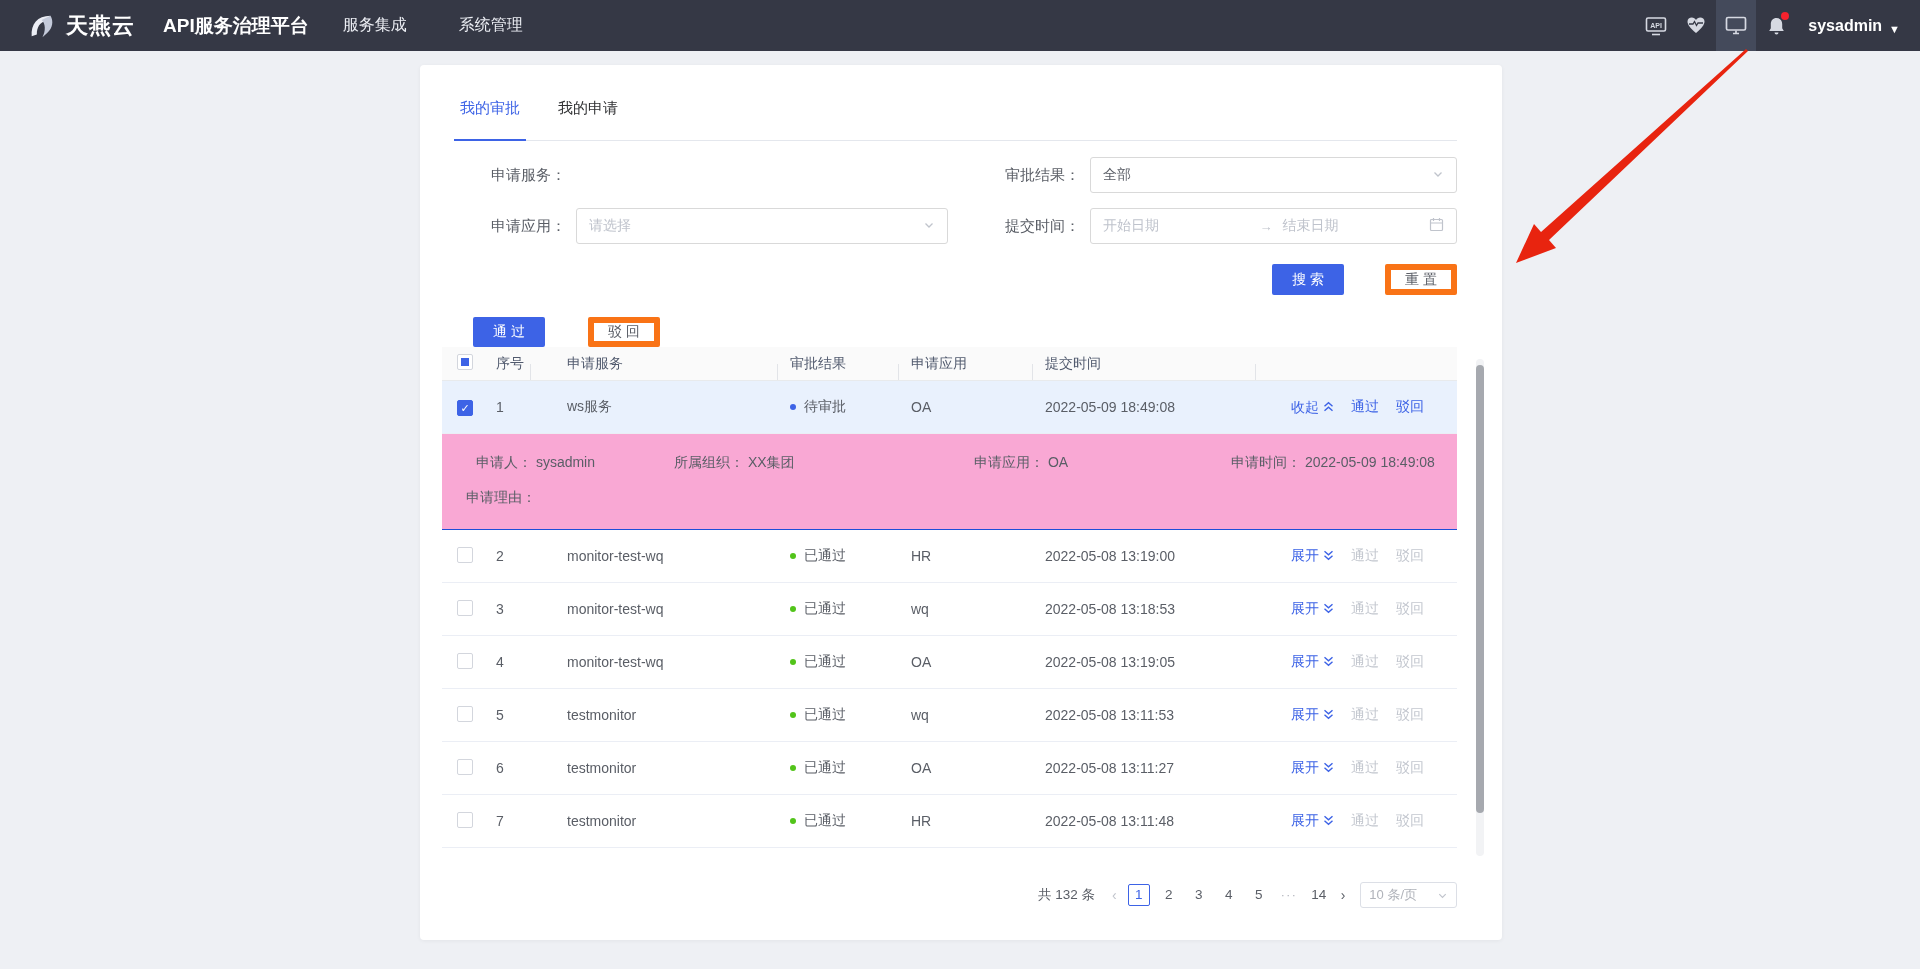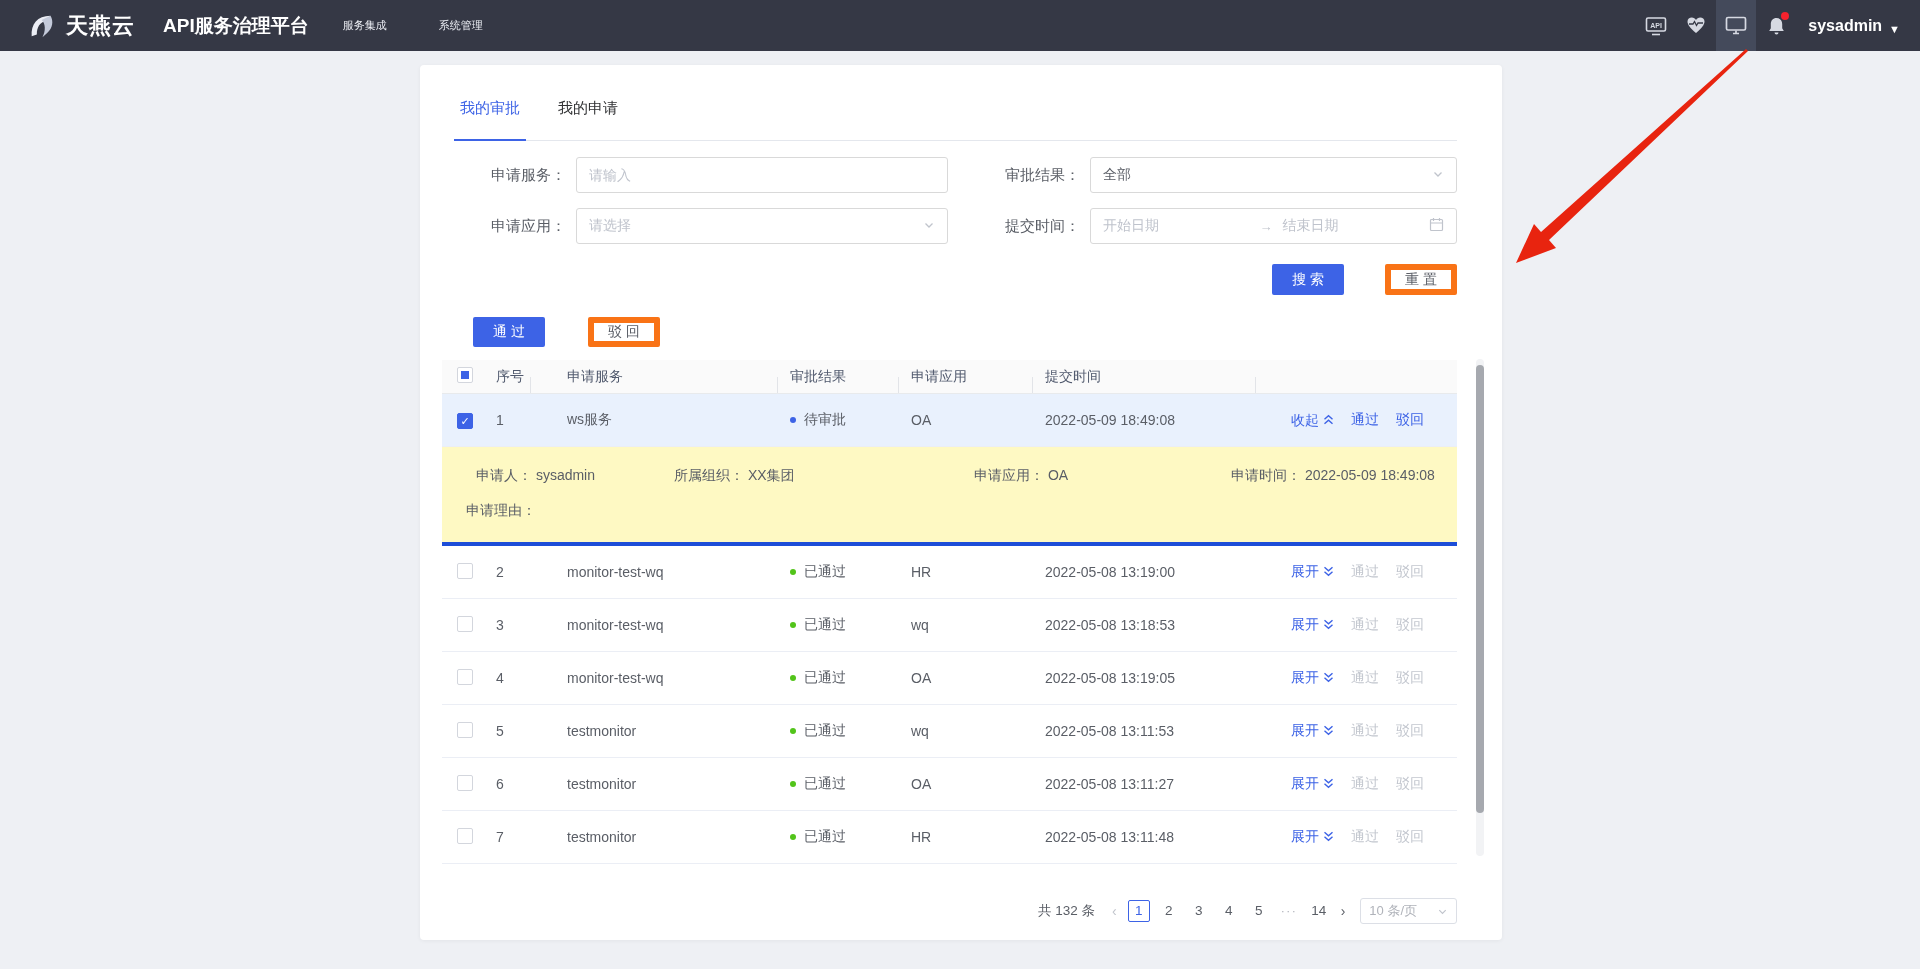--- a/index.html
+++ b/index.html
@@ -9,21 +9,21 @@
     background:#eef0f4;
     font-family:"Liberation Sans","DejaVu Sans",sans-serif;
     color:#5a5e66;
   }
   
   .navbar { height:51px; background:#353845; display:flex; align-items:center; padding-left:27px; color:#fff; position:relative; z-index:2; }
   .logo svg { display:block; }
   .brand { font-size:22px; font-weight:bold; margin-left:9px; letter-spacing:1px; color:#fff; }
   .app-title { font-size:19px; font-weight:bold; margin-left:28px; color:#fff; }
   .menu { display:flex; margin-left:34px; gap:52px; }
-  .menu-item { font-size:11px; color:#eceef4; cursor:pointer; text-decoration:none; }
+  .menu-item { font-size:16px; color:#eceef4; cursor:pointer; text-decoration:none; }
   .nav-right { margin-left:auto; display:flex; align-items:center; height:100%; padding-right:12px; }
   .nav-icon { width:40px; height:51px; display:flex; align-items:center; justify-content:center; color:#d6d9e2; cursor:pointer; position:relative; }
   .nav-icon.active { background:#444a5b; }
   .badge { position:absolute; top:12px; right:7px; width:8px; height:8px; border-radius:50%; background:#f5222d; }
   .user { display:flex; align-items:flex-end; font-size:16px; font-weight:bold; margin:0 8px 0 12px; cursor:pointer; color:#fff; }
   .caret { font-size:11px; margin-left:7px; }
   
   .card { position:absolute; left:420px; top:65px; width:1082px; height:875px; background:#fff; border-radius:4px; box-shadow:0 1px 4px rgba(0,0,0,.05); padding:0 45px 0 22px; }
   
   .tabbar { display:flex; gap:26px; border-bottom:1px solid #e4e7ed; margin-left:12px; padding-top:34px; }
@@ -41,42 +41,42 @@
   .selectbox .val { color:#5a5e66; flex:1; }
   .selectbox .ph { color:#bfc3cc; flex:1; }
   .daterange { width:367px; height:36px; border:1px solid #d9d9d9; border-radius:3px; display:flex; align-items:center; padding:0 12px; font-size:14px; background:#fff; cursor:pointer; }
   .daterange .ph { color:#bfc3cc; flex:1; }
   .daterange .sep { color:#c0c4cc; margin:0 10px; font-size:13px; }
   .btn-row { display:flex; justify-content:flex-end; gap:10px; margin-top:20px; }
   .btn { height:31px; padding:0 14px; border-radius:2px; font-size:14px; border:6px solid #f97316; background:#fff; color:#5a5e66; cursor:pointer; font-family:inherit;margin-left:31px; }
   .btn.primary { background:#3d63e6; border-color:#3d63e6; color:#fff; }
   .bulk-row { display:flex; gap:12px; margin-top:22px; }
   
-  .table { margin-top:13px; }
+  .table { margin-top:0; }
   .cell { position:relative; }
   .c-check { width:46px; padding-left:15px; }
   .c-no { width:43px; padding-left:8px; }
   .c-service { width:247px; padding-left:36px; }
   .c-status { width:121px; padding-left:12px; }
   .c-app { width:134px; padding-left:12px; }
   .c-time { width:223px; padding-left:12px; }
   .c-actions { flex:1; display:flex; justify-content:flex-end; align-items:center; gap:17px; padding-right:33px; }
   .thead { display:flex; align-items:center; height:34px; background:#fafafa; font-size:14px; color:#515a6e; border-bottom:1px solid #e8eaec; }
   .thead .cell.hdiv::after { content:''; position:absolute; right:0; top:9px; width:1px; height:16px; background:#e2e4e8; }
   .trow { display:flex; align-items:center; height:53px; border-bottom:1px solid #ebeef5; font-size:14px; color:#5a5e66; background:#fff; }
   .trow.selected { background:#e9f1fd; }
   .checkbox { display:inline-block; width:16px; height:16px; border:1px solid #d3d6dd; border-radius:2px; background:#fff; cursor:pointer; position:relative; }
   .checkbox.checked { background:#3d63e6; border-color:#3d63e6; color:#fff; font-size:11px; line-height:14px; text-align:center; }
   .checkbox.indeterminate::after { content:''; position:absolute; left:3px; top:3px; right:3px; bottom:3px; background:#3d63e6; }
   .dot { display:inline-block; width:6px; height:6px; border-radius:50%; margin-right:8px; vertical-align:middle; }
   .lnk { color:#3d63e6; font-size:14px; cursor:pointer; text-decoration:none; white-space:nowrap; }
   .lnk.disabled { color:#c3c7cf; cursor:not-allowed; }
   .dchev { display:inline-block; color:#3d63e6; vertical-align:-1px; }
   .dchev.up { transform:rotate(180deg); vertical-align:1px; }
-  .detail { background:#fef9c3; border-bottom:4px solid #1d4ed8; padding:20px 0 22px 24px; font-size:14px; color:#5a5e66; }
+  .detail { background:#f9a8d4; border-bottom:1px solid #1d4ed8; padding:20px 0 22px 24px; font-size:14px; color:#5a5e66; }
   .detail-line1 { display:flex; margin-left:10px; }
   .d-col1 { width:198px; } .d-col2 { width:300px; } .d-col3 { width:257px; }
   .detail-line2 { margin-top:17px; }
   
   .pagination { display:flex; align-items:center; justify-content:flex-end; margin-top:34px; font-size:13.5px; color:#5a5e66; }
   .pg-total { margin-right:10px; }
   .pg-prev { color:#c0c4cc; margin:0 7px; font-size:14px; cursor:default; }
   .pg-pages { display:flex; align-items:center; }
   .pg-item { min-width:22px; height:22px; line-height:20px; text-align:center; margin:0 4px; border:1px solid transparent; border-radius:2px; cursor:pointer; }
   .pg-item.active { border-color:#3d63e6; color:#3d63e6; background:#fff; }
@@ -142,21 +142,20 @@
 <main class="card">
 
   <div class="tabbar">
     <div class="tab active">我的审批</div>
     <div class="tab">我的申请</div>
   </div>
 
   <div class="form">
     <div class="form-row">
       <span class="f-label">申请服务：</span>
-      <input class="txt" placeholder="请输入" style="">
       <div class="f-group2">
         <span class="f-label2">审批结果：</span>
         <div class="selectbox">
           <span class="val">全部</span>
           <span><svg width="12" height="12" viewBox="0 0 12 12">
                 <path d="M2.5 4.5 L6 8 L9.5 4.5" stroke="#c0c4cc" stroke-width="1.3" fill="none"></path>
               </svg></span>
         </div>
       </div>
     </div>

